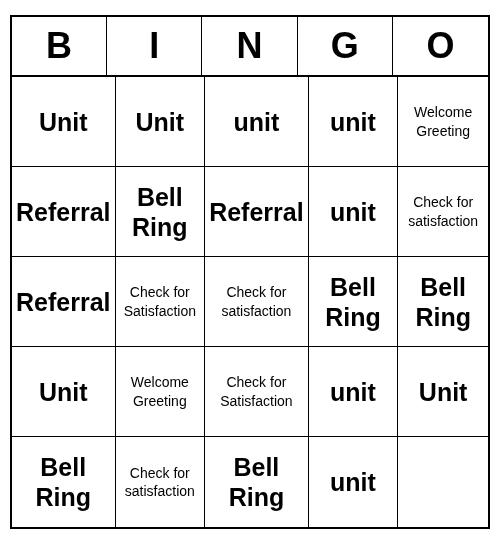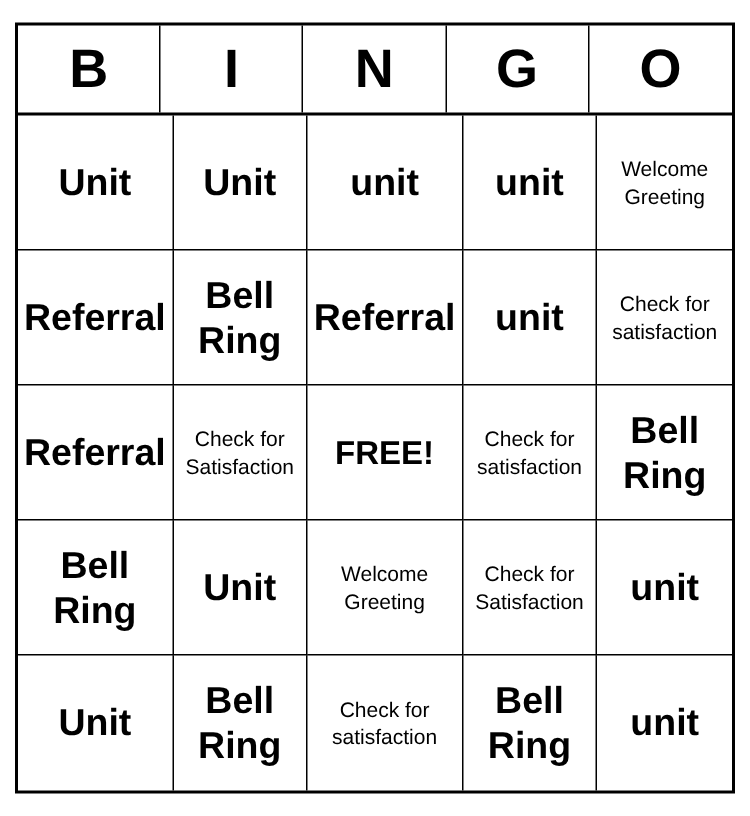--- a/index.html
+++ b/index.html
@@ -108,23 +108,20 @@
       <div class="bingo-cell">
         <span class="cell-text">Check for satisfaction</span>
       </div>
       <div class="bingo-cell">
         <span class="cell-text-large">Referral</span>
       </div>
       <div class="bingo-cell">
         <span class="cell-text">Check for Satisfaction</span>
       </div>
       <div class="bingo-cell">
-        <span class="cell-text-free">FREE!</span>
-      </div>
-      <div class="bingo-cell">
         <span class="cell-text">Check for satisfaction</span>
       </div>
       <div class="bingo-cell">
         <span class="cell-text-large">Bell Ring</span>
       </div>
       <div class="bingo-cell">
         <span class="cell-text-large">Bell Ring</span>
       </div>
       <div class="bingo-cell">
         <span class="cell-text-large">Unit</span>

